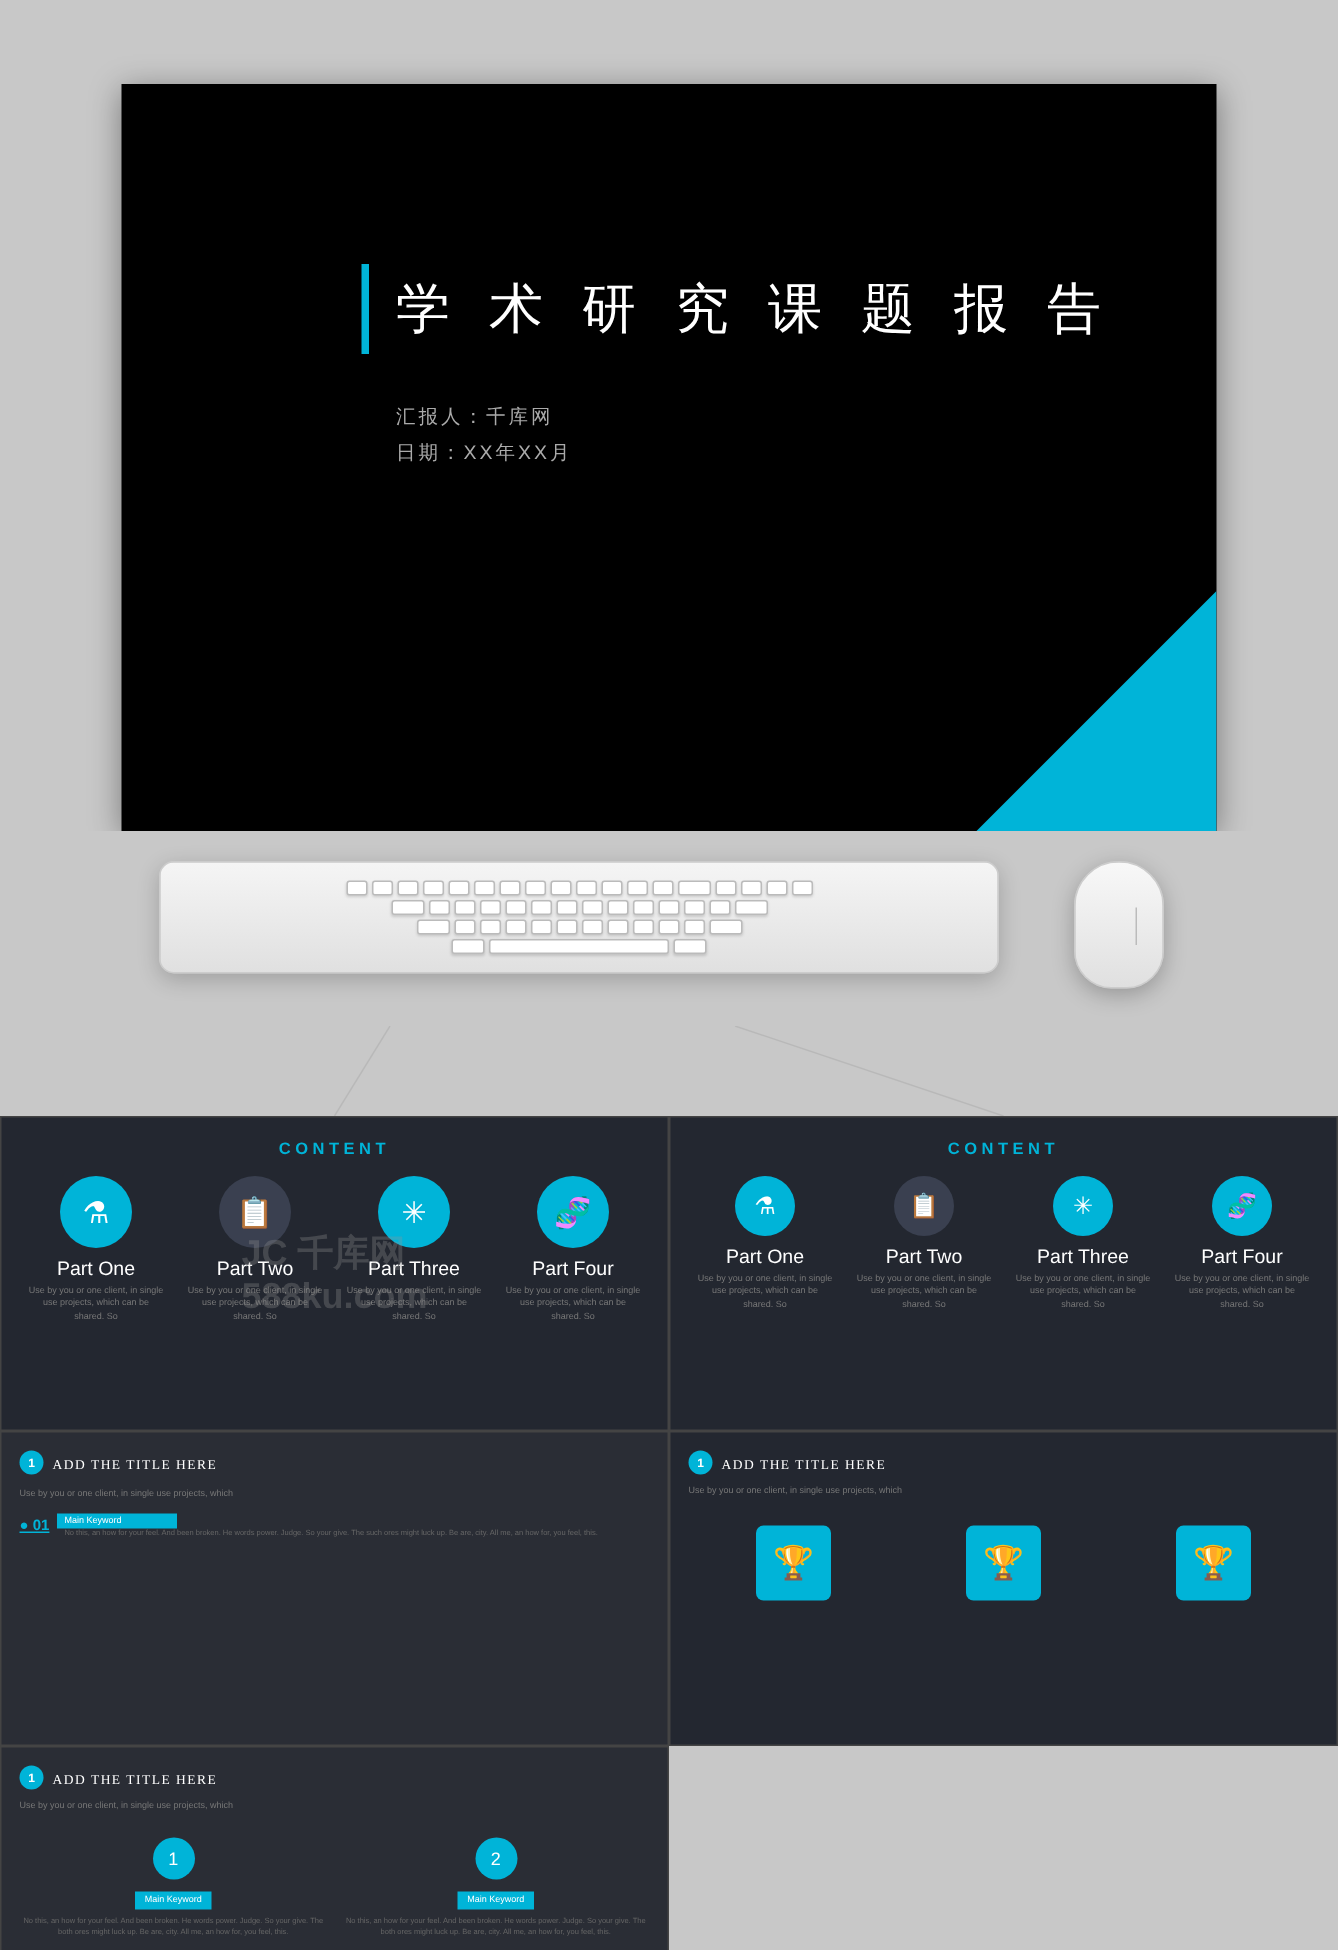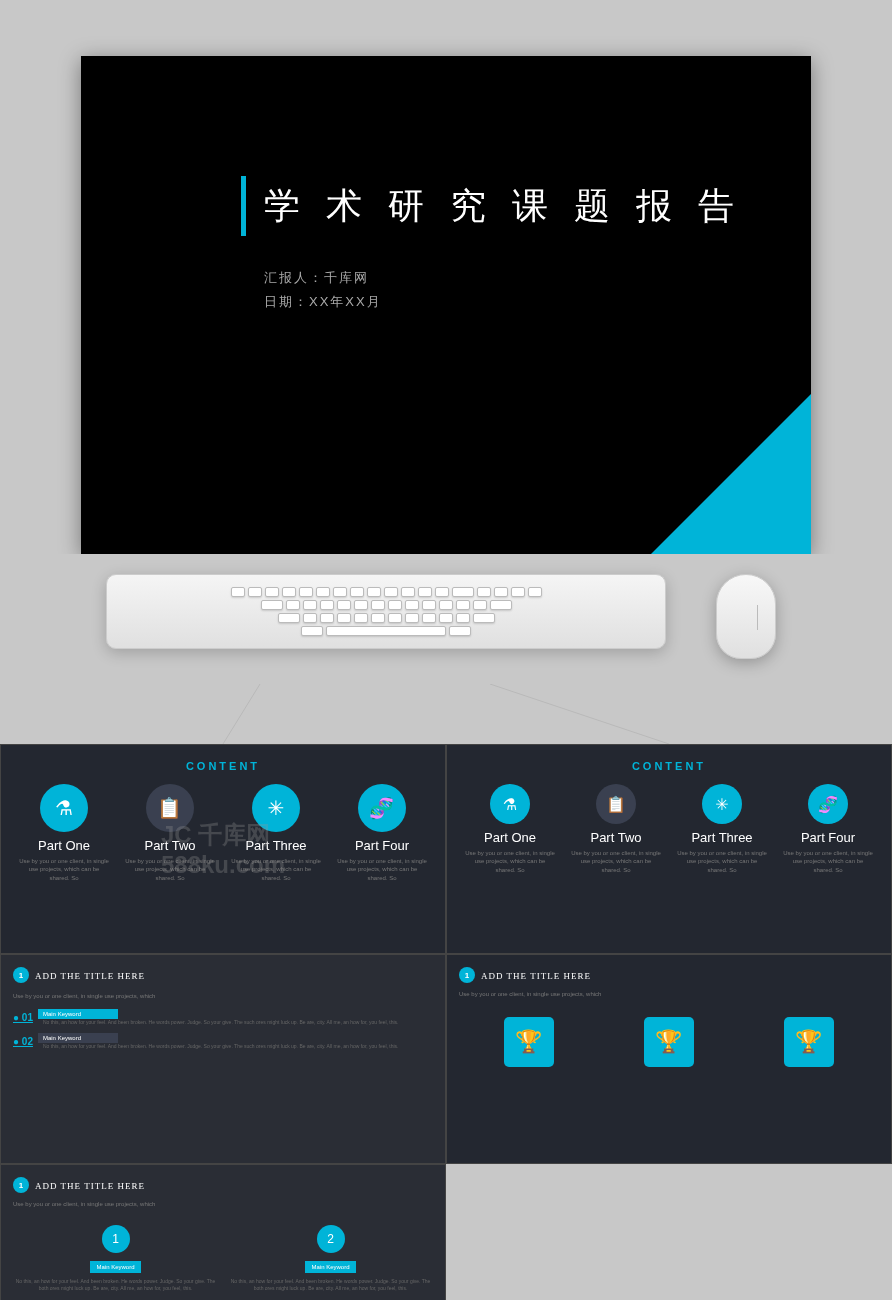--- a/index.html
+++ b/index.html
@@ -577,29 +577,20 @@
     <div class="num-row">
       <div class="num-label">● 01</div>
       <div style="display:flex;flex-direction:column;flex:1;">
         <div class="num-bar" style="width:80px;">
           <span class="num-bar-text">Main Keyword</span>
         </div>
         <div class="num-content-text">No this, an how for your feel. And been broken. He words power. Judge. So your give. The such ores might luck up. Be are, city. All me, an how for, you feel, this.</div>
       </div>
     </div>
 
-    <div class="num-row">
-      <div class="num-label">● 02</div>
-      <div style="display:flex;flex-direction:column;flex:1;">
-        <div class="num-bar dark-bar" style="width:80px;">
-          <span class="num-bar-text">Main Keyword</span>
-        </div>
-        <div class="num-content-text">No this, an how for your feel. And been broken. He words power. Judge. So your give. The such ores might luck up. Be are, city. All me, an how for, you feel, this.</div>
-      </div>
-    </div>
 
   </div>
 
   <div class="thumb thumb-trophy">
     <div style="display:flex;align-items:center;gap:6px;margin-bottom:4px;">
       <div class="num-slide-badge">1</div>
       <div class="num-slide-title">ADD THE TITLE HERE</div>
     </div>
     <div class="num-slide-subtitle">Use by you or one client, in single use projects, which</div>
     <div class="trophy-row">

